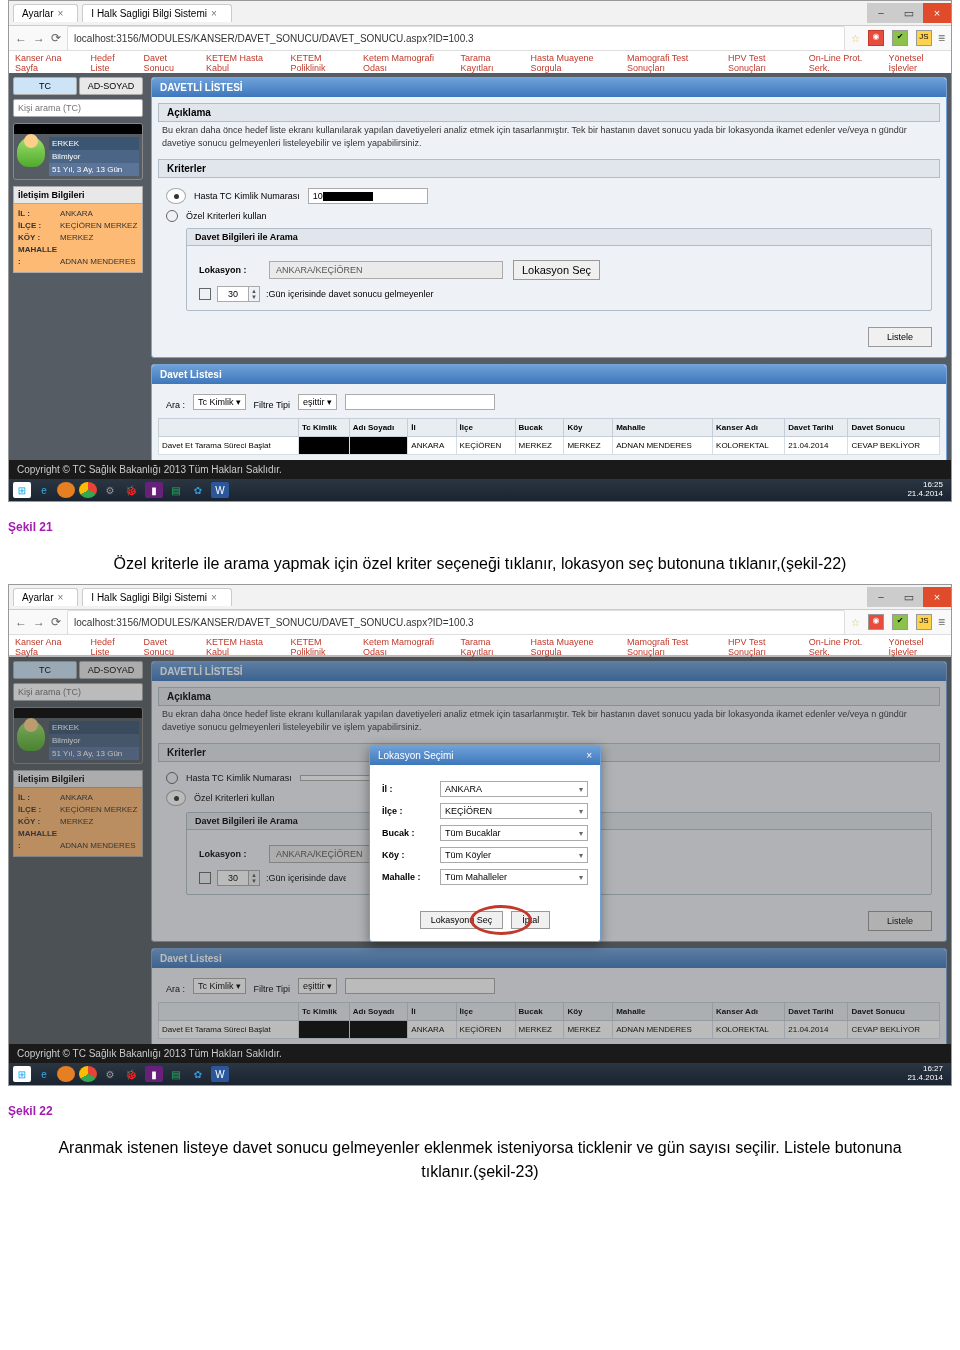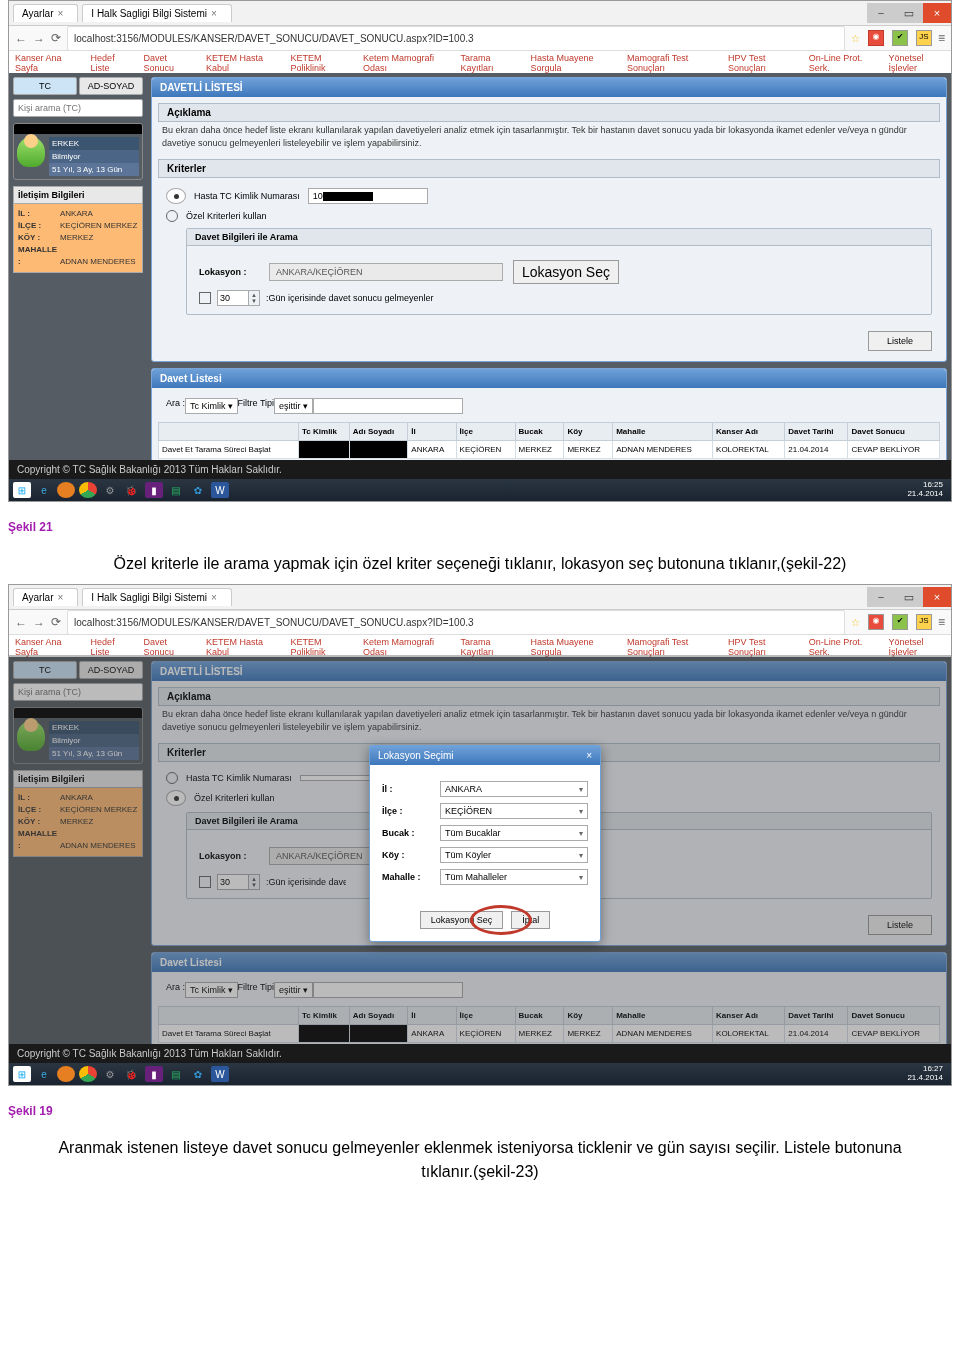--- a/index.html
+++ b/index.html
@@ -55,29 +55,29 @@
 .radio{width:10px;height:10px;border:1px solid #666;border-radius:50%;display:inline-flex;align-items:center;justify-content:center}
 .radio.sel::after{content:"";width:5px;height:5px;background:#333;border-radius:50%}
 .tcInput{border:1px solid #aaa;padding:2px 4px;width:110px;font-size:9px;background:#fff}
 .tcInput .blkspan{display:inline-block;width:50px;height:9px;background:#000;vertical-align:middle}
 .davetBox{border:1px solid #b0bcc8;margin:4px 0 4px 20px;border-radius:2px}
 .davetBoxHdr{background:#e0e6ec;padding:3px 8px;font-size:9px;font-weight:bold;border-bottom:1px solid #b0bcc8}
 .davetBoxBody{padding:8px 12px}
 .locRow{display:flex;align-items:center;gap:10px;margin:6px 0;font-size:9px}
 .locLabel{font-weight:bold;width:60px}
 .locInput{border:1px solid #aaa;background:#eaeaea;padding:3px 6px;width:220px;color:#555;font-size:9px}
-.locBtn{border:1px solid #999;background:#f0f0f0;padding:3px 8px;font-size:14px}
+.locBtn{border:1px solid #999;background:#f0f0f0;padding:3px 8px;font-size:11px}
 .dayRow{display:flex;align-items:center;gap:6px;font-size:9px;margin-top:6px}
 .chk{width:10px;height:10px;border:1px solid #666}
 .spinner{display:inline-flex;border:1px solid #aaa}
-.spinner input{width:26px;border:none;text-align:left;font-size:9px;padding:2px}
+.spinner input{width:26px;border:none;text-align:center;font-size:9px;padding:2px}
 .spinner .arrows{display:flex;flex-direction:column;font-size:6px;line-height:6px;border-left:1px solid #aaa;justify-content:center;padding:0 2px;color:#555}
 .listeleBtn{border:1px solid #999;background:#f0f0f0;padding:4px 18px;font-size:9px;display:block;margin:8px 8px 4px auto}
 
-.filterRow{display:flex;align-items:flex-start;padding:4px 8px;font-size:9px}
+.filterRow{display:flex;align-items:flex-end;gap:8px;padding:4px 8px;font-size:9px}
 .sel{border:1px solid #aaa;padding:2px 4px;font-size:9px;background:#fff}
 .filterInput{border:1px solid #aaa;padding:2px 4px;width:140px;font-size:9px}
 .tbl{width:100%;border-collapse:collapse;font-size:8px;margin-top:4px}
 .tbl th{background:#e8edf2;border:1px solid #c5ced7;padding:4px 3px;text-align:left;font-weight:bold}
 .tbl td{border:1px solid #d5dde5;padding:4px 3px;background:#fff}
 .blkcell{background:#000!important}
 .pager{padding:6px 8px;font-size:9px;display:flex;align-items:center;gap:6px}
 
 .dim{position:absolute;inset:70px 0 40px 0;background:rgba(60,60,60,0.35)}
 .modal{position:absolute;top:160px;left:360px;width:230px;background:#fff;border:1px solid #6fa1d9;border-radius:3px;box-shadow:0 3px 12px rgba(0,0,0,0.4)}
@@ -500,16 +500,16 @@
   <div class="tbIco" style="color:#27ae60">▤</div>
   <div class="tbIco" style="color:#3498db">✿</div>
   <div class="tbIco" style="background:#2b579a;color:#fff">W</div>
   <div class="tbTime">
           <div>16:27</div>
           <div>21.4.2014</div>
         </div>
  </div>
 </div>
 
-<div class="caption">Şekil 19</div>
+<div class="caption">Şekil 22</div>
 <div class="doctext">Aranmak istenen listeye davet sonucu gelmeyenler eklenmek isteniyorsa ticklenir ve gün sayısı seçilir. Listele butonuna tıklanır.(şekil-23)</div>
 
 </div>
 
 </body></html>

